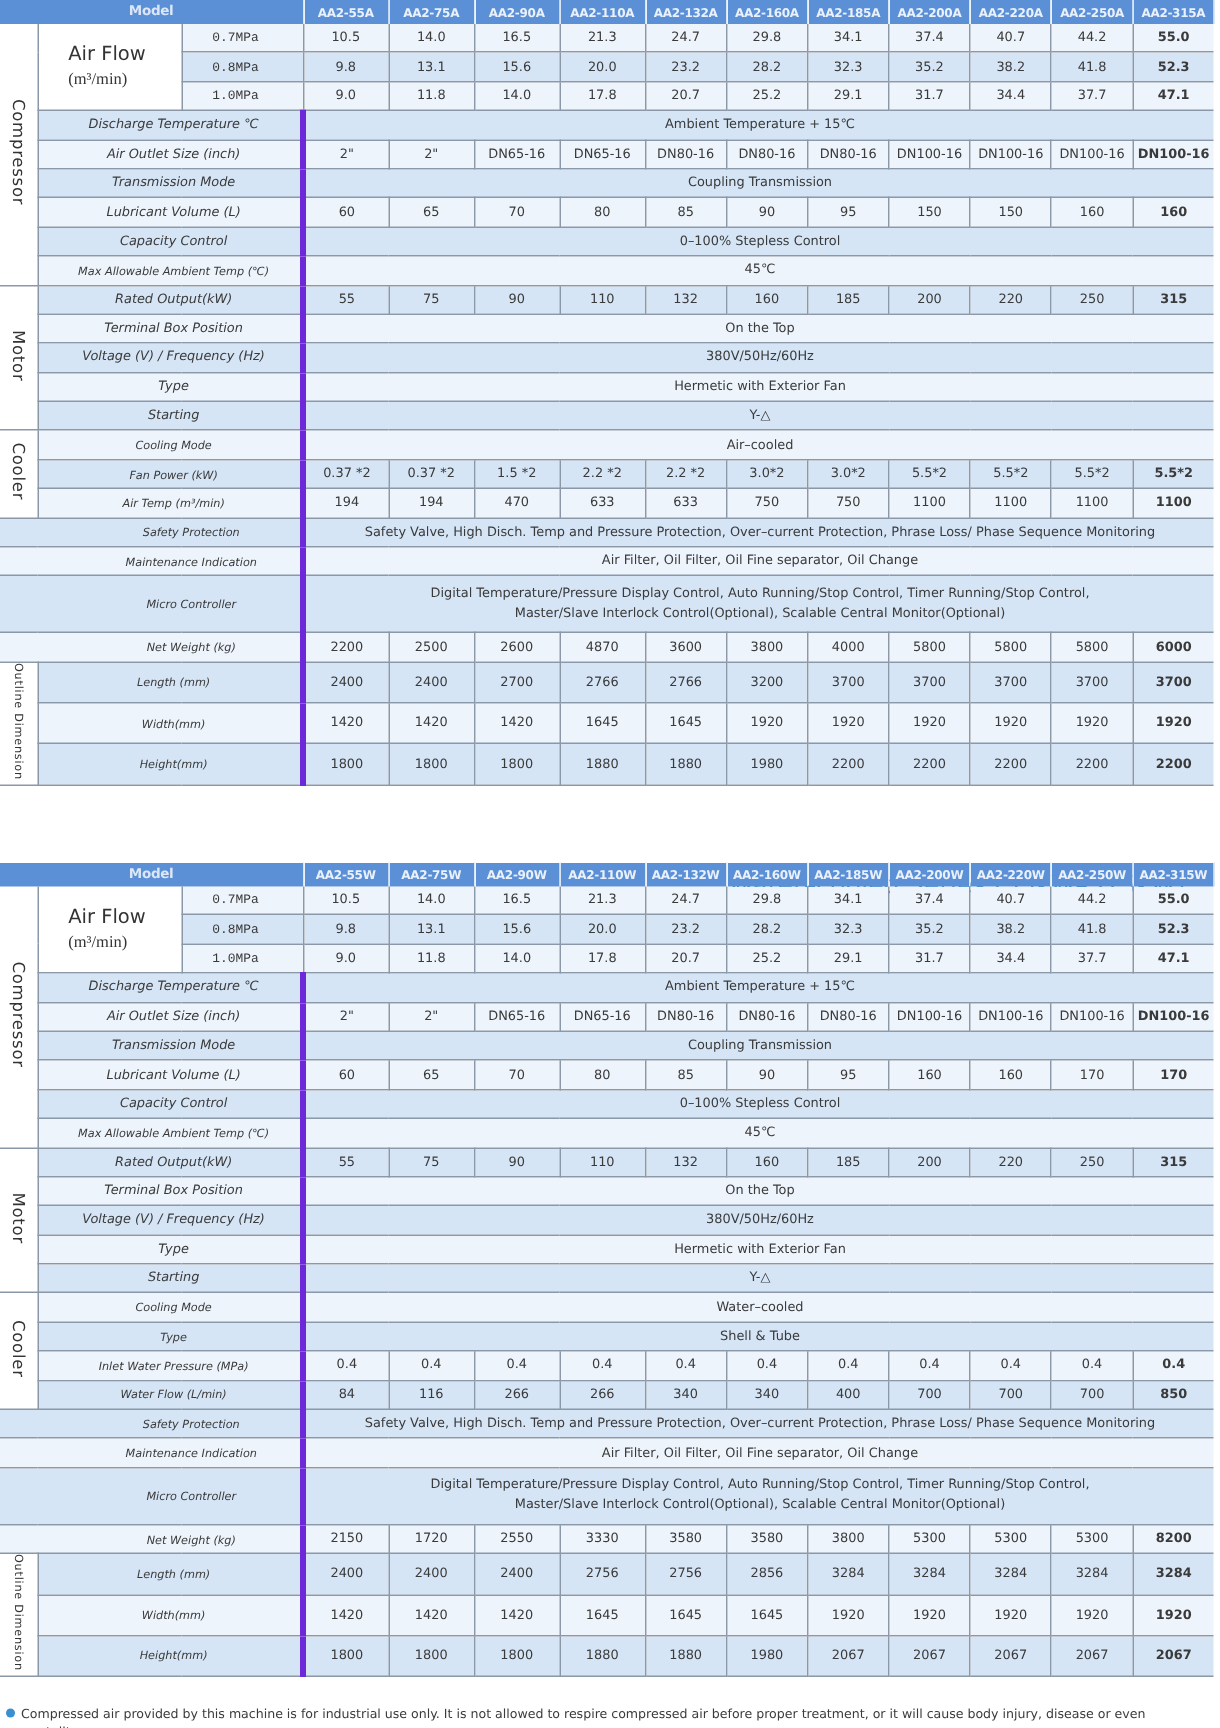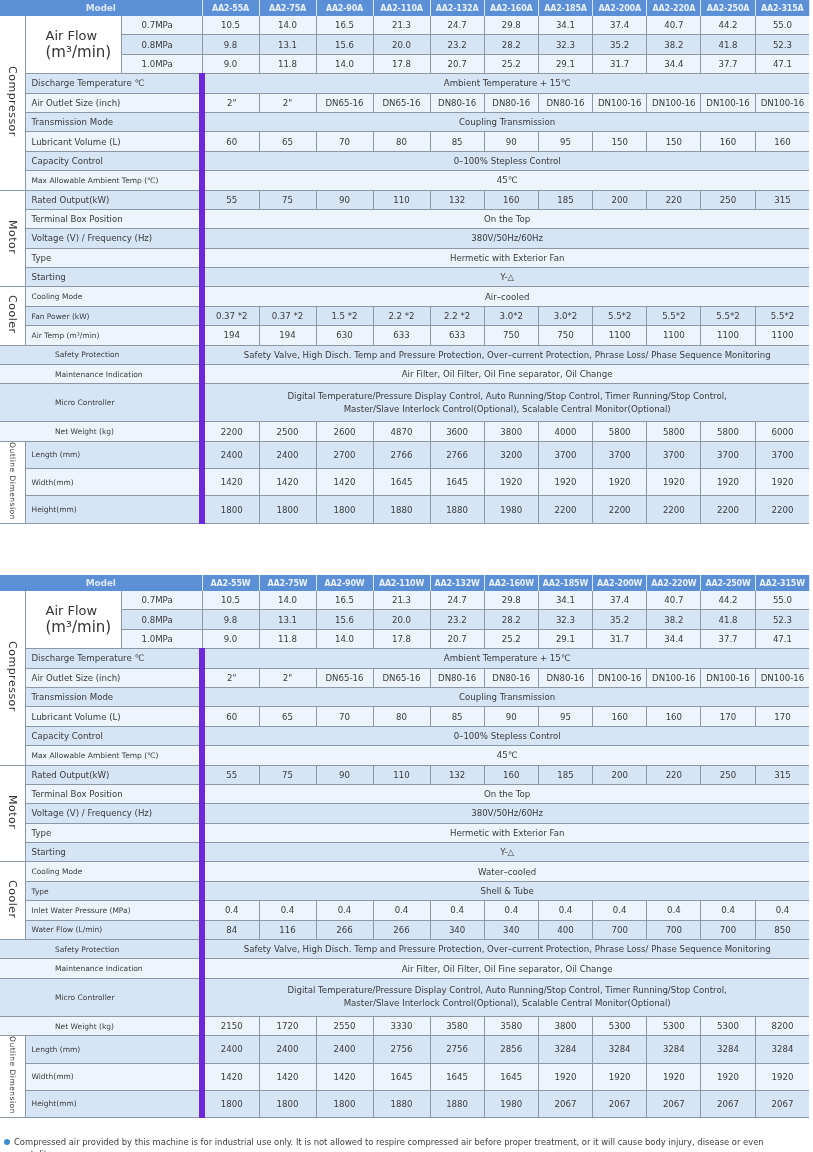--- a/index.html
+++ b/index.html
@@ -12,28 +12,28 @@
   .spec-table thead th { background: #5b8fd6; color: #e9f1fb; font-weight: bold;
                 font-size: 8px; height: 16px; border-right: 1px solid #d9e6f6; letter-spacing: -0.2px; }
   .spec-table thead th.model-h { font-weight: bold; font-size: 9px; color: #dbe7f7; }
   .spec-table tbody td { border-bottom: 1px solid #8a98a8; }
   .row-light td.c { background: #edf4fc; }
   .row-dark td.c { background: #d5e5f6; }
   td.cat { background: #ffffff; border-right: 1px solid #8a98a8; font-size: 11px; color: #333;
            letter-spacing: 0.5px; }
   td.cat span { display: inline-block; writing-mode: vertical-rl; }
   td.cat.small span { font-size: 7.5px; line-height: 9px; }
-  td.lbl { text-align: left; padding-left: 6px !important; border-right: 6px solid #6d28d9; }
+  td.lbl { text-align: center; padding-left: 6px !important; border-right: 4px solid #6d28d9; font-style: italic; }
   td.val { border-right: 1px solid #8a98a8; }
-  td.val:last-child { border-right: none; }
+  td.val:last-child { border-right: none; font-weight: bold; }
   td.span { border-right: none; }
   td.airflow-lbl { background: #ffffff !important; text-align: left !important; padding-left: 20px !important;
                    font-size: 13px; line-height: 16px; color: #333; border-right: 1px solid #8a98a8; }
-  td.airflow-lbl small { font-size: 15px; }
-  td.press { border-right: 1px solid #8a98a8; text-align: left !important; padding-left: 20px !important; }
+  td.airflow-lbl small { font-size: 11px; font-family: Liberation Serif, serif; }
+  td.press { border-right: 1px solid #8a98a8; text-align: left !important; padding-left: 20px !important; font-family: Liberation Mono, monospace; }
   .lbl-sm { font-size: 7.5px; }
   .wrap { white-space: normal !important; line-height: 13px; }
   .h18 td { height: 18.4px; }
   .h36 td { height: 37px; }
   .series-title { position: absolute; left: 486px; top: 543px; font-size: 16.5px; color: #3d8bc8;
                   letter-spacing: 0.2px; margin-top: 37px; }
   .notes { position: absolute; left: 4px; top: 1088px; width: 800px; font-size: 8.4px; color: #3b3b3b; line-height: 12px; margin-top: 48px; }
   .note { position: relative; padding-left: 10px; margin-bottom: 1px; }
   .bullet { position: absolute; left: 0; top: 3px; width: 6px; height: 6px; border-radius: 50%; background: #3a8fd0; }
 </style>
@@ -209,21 +209,21 @@
         <td class="c val">3.0*2</td>
         <td class="c val">5.5*2</td>
         <td class="c val">5.5*2</td>
         <td class="c val">5.5*2</td>
         <td class="c val">5.5*2</td>
       </tr>
       <tr class="row-light h18">
         <td class="c lbl lbl-sm" colspan="2">Air Temp (m³/min)</td>
         <td class="c val">194</td>
         <td class="c val">194</td>
-        <td class="c val">630</td>
+        <td class="c val">470</td>
         <td class="c val">633</td>
         <td class="c val">633</td>
         <td class="c val">750</td>
         <td class="c val">750</td>
         <td class="c val">1100</td>
         <td class="c val">1100</td>
         <td class="c val">1100</td>
         <td class="c val">1100</td>
       </tr>
       <tr class="row-dark h18">

